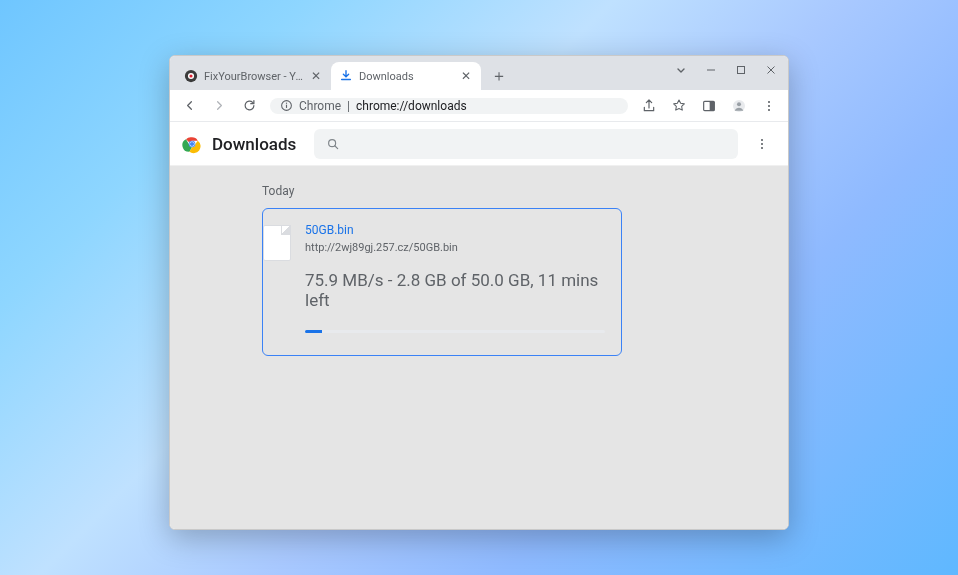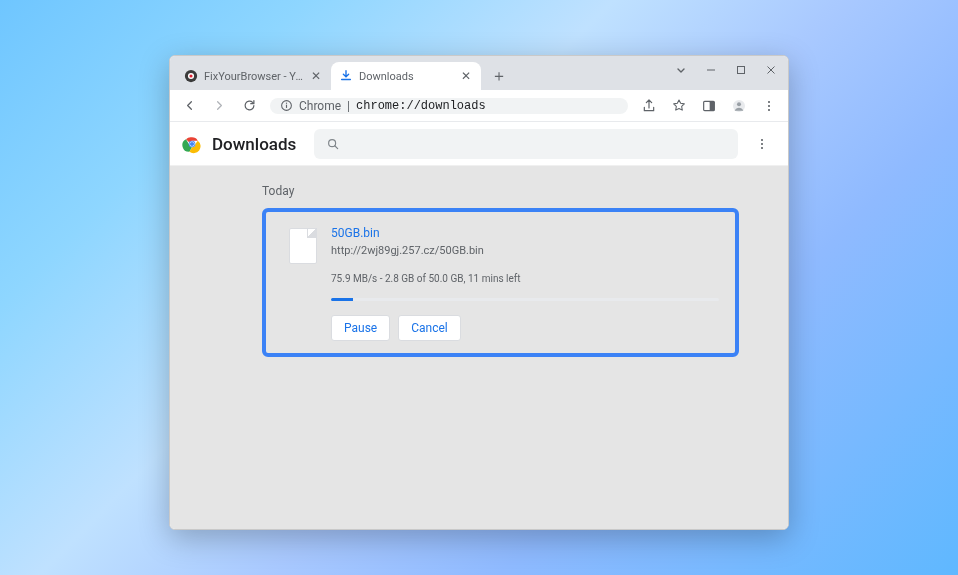--- a/index.html
+++ b/index.html
@@ -40,21 +40,21 @@
   .nav-btn { width:26px; height:26px; display:flex; align-items:center; justify-content:center; color:#5f6368; border-radius:50%; cursor:pointer; }
   .nav-btn.disabled{ color:#b0b3b8; cursor:default; }
   .nav-btn svg{ width:15px; height:15px; }
   .omnibox {
     flex:1; height:16px; background:#f1f3f4; border-radius:12px;
     display:flex; align-items:center; padding:0 10px; gap:6px; font-size:12px; color:#5f6368;
     margin: 0 4px;
   }
   .omnibox .lock{ width:13px;height:13px; display:flex;align-items:center;justify-content:center;}
   .omnibox .url-prefix{ color:#5f6368; }
-  .omnibox .url-path{ color:#202124;font-family:Liberation Mono, monospace; }
+  .omnibox .url-path{ color:#202124; }
   .tool-icon { width:26px; height:26px; display:flex; align-items:center; justify-content:center; color:#5f6368; cursor:pointer; border-radius:4px; }
   .tool-icon svg{ width:16px;height:16px;}
   
   .dl-header {
     height:44px; display:flex; align-items:center; padding:0 12px; gap:10px;
     border-bottom:1px solid #f0f0f0;
   }
   .chrome-logo { width:20px;height:20px; }
   .dl-title { font-size:17px; font-weight:500; color:#202124; margin-right:8px;}
   .searchbox {
@@ -62,37 +62,37 @@
     display:flex; align-items:center; padding:0 12px; gap:8px; color:#5f6368; font-size:12px;
     max-width: 430px;
   }
   .searchbox input{ border:none; background:transparent; outline:none; flex:1; font-size:12px; color:#202124;}
   .searchbox input::placeholder{ color:#80868b;}
   .menu-dots{ width:28px;height:28px; display:flex;align-items:center;justify-content:center; color:#5f6368; cursor:pointer; border-radius:50%; margin-left:auto;}
   
   .content { flex:1; background:#e5e5e5; overflow:auto; padding: 10px 0 0 0;}
   .section-label{ font-size:12px; color:#5f6368; margin: 8px 0 10px 92px;}
   .dl-card{
-    width:477px; margin-left:92px; border:4px solid #3b82f6; border-radius:6px;
-    padding:14px 16px 12px 23px; display:flex; gap:14px; align-items:flex-start;
+    width:360px; margin-left:92px; border:1px solid #3b82f6; border-radius:6px;
+    padding:14px 16px 12px 0; display:flex; gap:14px; align-items:flex-start;
     position:relative;
   }
   .file-icon{
     width:28px; height:36px; background:#fff; border:1px solid #dadce0; border-radius:2px;
     position:relative; margin-top:2px; flex-shrink:0;
   }
   .file-icon::before{
     content:""; position:absolute; top:-1px; right:-1px; width:9px; height:9px;
     background:linear-gradient(135deg, transparent 49%, #dadce0 50%);
     border-bottom:1px solid #dadce0; border-left:1px solid #dadce0;
   }
   .dl-info{ flex:1; display:flex; flex-direction:column; gap:4px; }
   .dl-filename{ font-size:12px; color:#1a73e8; cursor:pointer; }
   .dl-source{ font-size:11px; color:#5f6368; margin-bottom:12px;}
-  .dl-status{ font-size:10px; color:#5f6368; margin-bottom:10px;}
+  .dl-status{ font-size:17px; color:#5f6368; margin-bottom:16px;}
   .progress{ width:100%; height:3px; background:#e8eaed; border-radius:2px; overflow:hidden; margin-bottom:10px;}
   .progress-bar{ height:100%; background:#1a73e8; }
   .dl-actions{ display:flex; gap:8px; }
   .dl-btn{
     font-size:12px; color:#1a73e8; border:1px solid #dadce0; background:#fff;
     padding:5px 12px; border-radius:3px; cursor:pointer;
   }
 </style>
 </head>
 <body>
@@ -239,21 +239,17 @@
 
     <div class="dl-card">
       <div class="file-icon"></div>
       <div class="dl-info">
         <a class="dl-filename">50GB.bin</a>
         <div class="dl-source">http://2wj89gj.257.cz/50GB.bin</div>
         <div class="dl-status">75.9 MB/s - 2.8 GB of 50.0 GB, 11 mins left</div>
         <div class="progress">
           <div class="progress-bar" id="progress-bar" style="width: 5.6%;"></div>
         </div>
-        <div class="dl-actions">
-          <button class="dl-btn">Pause</button>
-          <button class="dl-btn">Cancel</button>
-        </div>
       </div>
     </div>
   </div>
 
 </div>
 
 </body></html>

